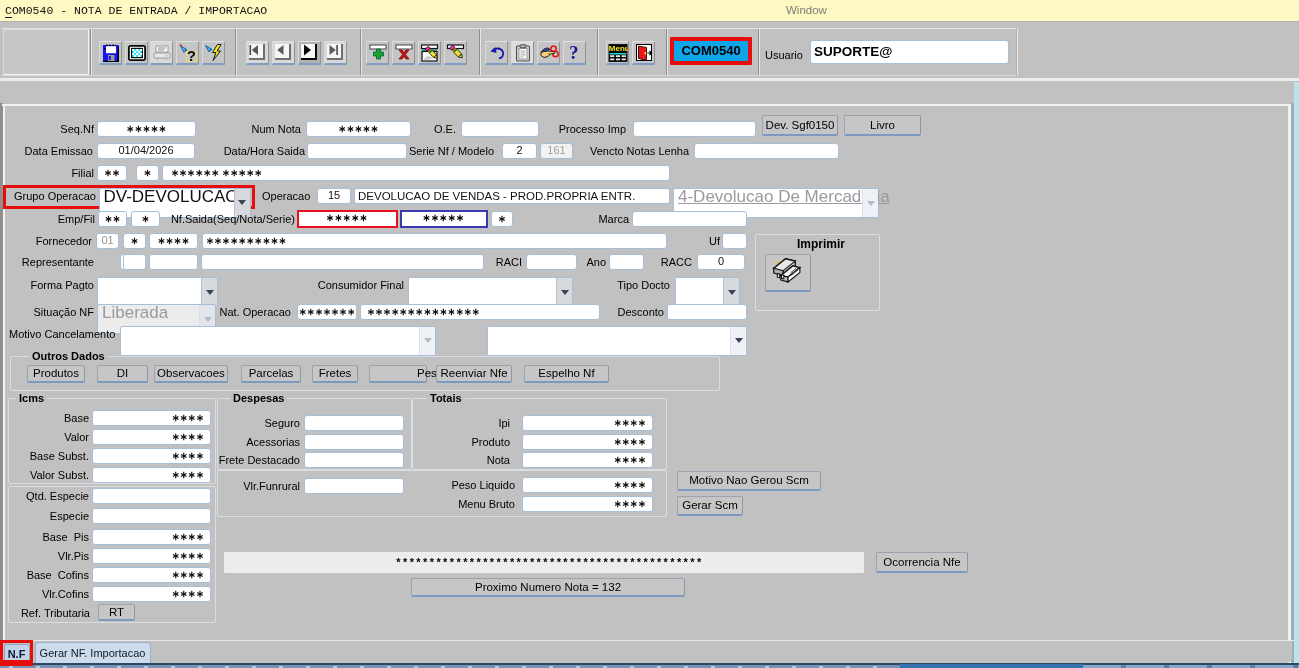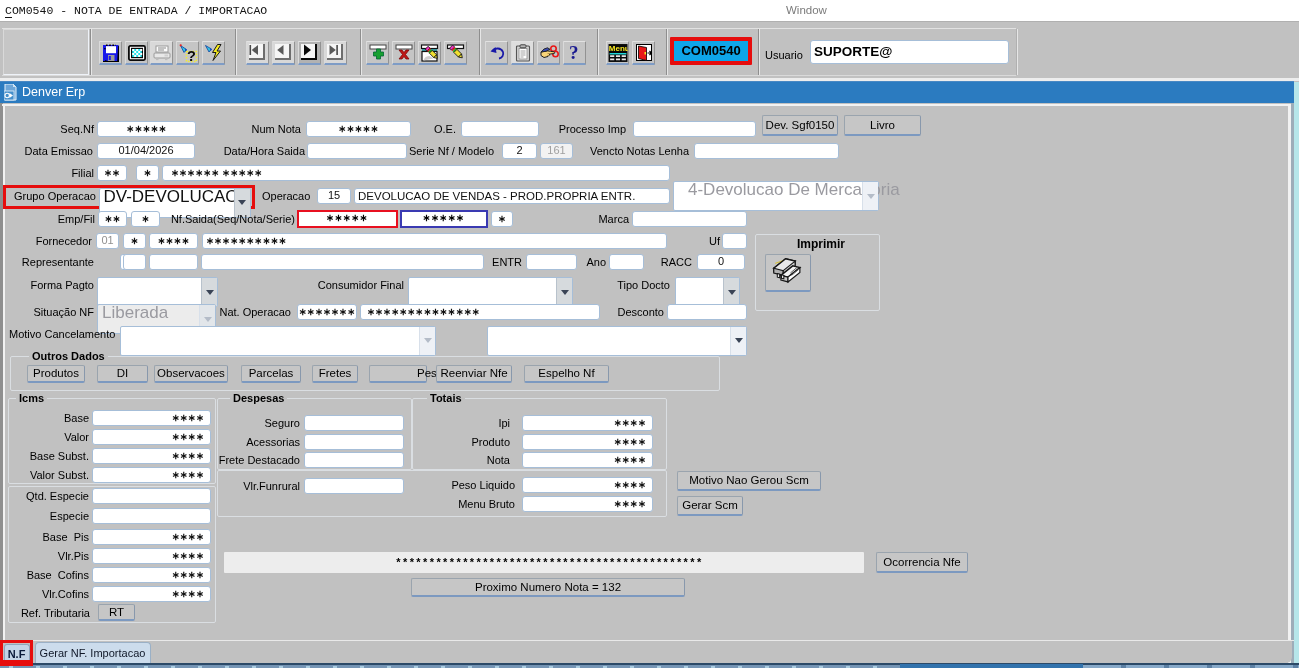--- a/index.html
+++ b/index.html
@@ -26,21 +26,21 @@
 .tbtn svg { position:absolute; left:50%; top:50%; transform:translate(-50%,-50%); }
 .navsq { position:absolute; left:2px; top:2px; width:16px; height:16px; background:#f6f6f6; border-right:2px solid #6e6e6e; border-bottom:2px solid #6e6e6e; }
 .navsq svg { position:absolute; left:45%; top:45%; transform:translate(-50%,-50%); }
 .sep { position:absolute; top:30px; height:45px; width:2px; border-left:1px solid #8e8e8e; border-right:1px solid #e6e6e6; }
 .redbox { position:absolute; border:3px solid #e60d0d; }
 </style>
 </head>
 <body>
 <div id="app">
 
-<div class="abs" style="left:0;top:0;width:1299px;height:22px;background:#ffffff;border-bottom:1px solid #b0b0b0;">
+<div class="abs" style="left:0;top:0;width:1299px;height:22px;background:#fef9c3;border-bottom:1px solid #b0b0b0;">
   <div class="abs" style="left:5px;top:4px;font-family:'Liberation Mono',monospace;font-size:11.5px;color:#141414;"><span style="border-bottom:1px solid #141414;">C</span>OM0540 - NOTA DE ENTRADA / IMPORTACAO</div>
   <div class="abs" style="left:786px;top:4px;font-size:11.5px;color:#7b7b7b;">Window</div>
 </div>
 
 <div class="abs" id="toolbar" style="left:0;top:22px;width:1299px;height:59px;background:#c1c1c1;">
 
   <div class="abs" style="left:3px;top:7px;width:86px;height:46px;background:#c6c6c6;border:1px solid #d9d9d9;border-bottom-color:#eef2f8;border-right-color:#eef2f8;"></div>
   <div class="sep" style="left:90px;top:7px;height:46px;"></div>
   <div class="sep" style="left:235px;top:7px;height:46px;"></div>
   <div class="sep" style="left:360px;top:7px;height:46px;"></div>
@@ -217,30 +217,20 @@
         </svg>
       </div>
 
   <div class="abs" style="left:670px;top:15px;width:82px;height:28px;border:4px solid #e60d0d;background:#0ea5e9;border-radius:1px;">
     <div class="abs" style="left:0;top:0;width:74px;height:20px;font-size:13px;font-weight:bold;text-align:center;line-height:20px;color:#000;">COM0540</div>
   </div>
   <div class="abs" style="left:765px;top:27px;font-size:11px;color:#000;">Usuario</div>
   <div class="abs" style="left:810px;top:18px;width:199px;height:24px;background:#fff;border:1px solid #a6bed8;border-radius:3px;font-size:13.5px;font-weight:bold;line-height:22px;padding-left:3px;color:#000;">SUPORTE@</div>
 </div>
 
-<div class="abs" style="left:0;top:81px;width:1294px;height:22px;background:#2b7bc0;border-top:1px solid #4888c4;">
-  <svg class="abs" style="left:4px;top:2px;" width="13" height="17" viewBox="0 0 13 17">
-    <path d="M1 0 h8 l3 3 v13 h-11 z" fill="#6da6d8" stroke="#e8f2fa" stroke-width="1"></path>
-    <path d="M9 0 l3 3 h-3 z" fill="#c8e0f2"></path>
-    <rect x="0" y="7" width="10" height="9" fill="#4690cc" stroke="#e8f2fa" stroke-width="0.8"></rect>
-    <path d="M5.5 9 l3.5 2.5 -3.5 2.5 z" fill="#fff"></path>
-    <circle cx="3.2" cy="11.5" r="2.2" fill="none" stroke="#fff" stroke-width="1.1"></circle>
-  </svg>
-  <div class="abs" style="left:22px;top:3px;font-size:12.5px;color:#fff;">Denver Erp</div>
-</div>
 
 <div class="abs" id="form" style="left:0;top:103px;width:1294px;height:560px;">
 
   <div class="abs" style="left:0;top:0;width:2.5px;height:560px;background:#8f8f8f;"></div>
   <div class="abs" style="left:2.5px;top:1px;width:2px;height:558px;background:#f2f2f2;"></div>
   <div class="abs" style="left:2px;top:1px;width:1287px;height:2px;background:#f2f2f2;"></div>
   <div class="abs" style="left:1288px;top:1px;width:2.5px;height:559px;background:#f2f2f2;"></div>
   <div class="abs" style="left:1290.5px;top:0;width:3.5px;height:560px;background:#9dadb9;"></div>
 </div>
 
@@ -275,21 +265,21 @@
 <div class="inp st" style="left:162px;top:165px;width:508px;padding-left:8px;">∗∗∗∗∗∗ ∗∗∗∗∗</div>
 
 <div class="redbox" style="left:3px;top:184.5px;width:252px;height:24px;"></div>
 <div class="lbl" style="left:14px;top:188px;width:82px;text-align:left;">Grupo Operacao</div>
 <div class="cmb" style="left:98.5px;top:187.5px;width:152px;padding-left:4px;">DV-DEVOLUCAO<div class="ar">
           <div class="tri"></div>
         </div></div>
 <div class="lbl" style="left:262px;top:188px;width:45px;">Operacao</div>
 <div class="inp ctr" style="left:317px;top:188px;width:34px;">15</div>
 <div class="inp" style="left:354px;top:188px;width:316px;padding-left:3px;font-size:11.5px;line-height:14px;">DEVOLUCAO DE VENDAS - PROD.PROPRIA ENTR.</div>
-<div class="cmb" style="left:673px;top:181px;width:206px;padding-left:14px;color:#9a9aa0;">4-Devolucao De Mercadoria<div class="ar lt">
+<div class="cmb" style="left:673px;top:188px;width:206px;padding-left:4px;color:#9a9aa0;text-decoration:underline;">4-Devolucao De Mercadoria<div class="ar lt">
           <div class="tri pale"></div>
         </div></div>
 
 <div class="lbl" style="left:55px;top:211px;width:40px;">Emp/Fil</div>
 <div class="inp ctr st" style="left:98px;top:211px;width:29px;">∗∗</div>
 <div class="inp ctr st" style="left:131px;top:211px;width:29px;">∗</div>
 <div class="lbl" style="left:170px;top:211px;width:125px;">Nf.Saida(Seq/Nota/Serie)</div>
 <div class="abs" style="left:296.5px;top:209.5px;width:101px;height:18px;border:2.5px solid #e81020;background:#fff;">
   <div class="ctr st" style="text-align:center;font-size:9.5px;font-weight:bold;line-height:12.5px;letter-spacing:0.4px;">∗∗∗∗∗</div>
 </div>
@@ -323,21 +313,21 @@
           <path d="M20 16 l6 -5 M21 18 l6 -5" stroke="#555" stroke-width="0.8"></path>
           <path d="M9 16.5 l2 0.5 v3 l-2 -0.5 z M12.5 17.5 l2 0.5 v3 l-2 -0.5 z" fill="#e8e8e8" stroke="#181818" stroke-width="0.9"></path>
         </svg>
       </div>
 
 <div class="lbl" style="left:20px;top:254px;width:74px;">Representante</div>
 <div class="inp ctr dis" style="left:97px;top:254px;width:23px;margin-left:23px;">04</div>
 <div class="inp" style="left:123px;top:254px;width:23px;"></div>
 <div class="inp" style="left:149px;top:254px;width:49px;"></div>
 <div class="inp" style="left:201px;top:254px;width:283px;"></div>
-<div class="lbl" style="left:482px;top:254px;width:40px;">ENTR</div>
+<div class="lbl" style="left:482px;top:254px;width:40px;">RACI</div>
 <div class="inp" style="left:526px;top:254px;width:51px;"></div>
 <div class="lbl" style="left:576px;top:254px;width:30px;">Ano</div>
 <div class="inp" style="left:609px;top:254px;width:35px;"></div>
 <div class="lbl" style="left:652px;top:254px;width:40px;">RACC</div>
 <div class="inp ctr" style="left:697px;top:254px;width:48px;">0</div>
 
 <div class="lbl" style="left:24px;top:277px;width:70px;">Forma Pagto</div>
 <div class="cmb" style="left:97px;top:277px;width:121px;">
         <div class="ar">
           <div class="tri"></div>

